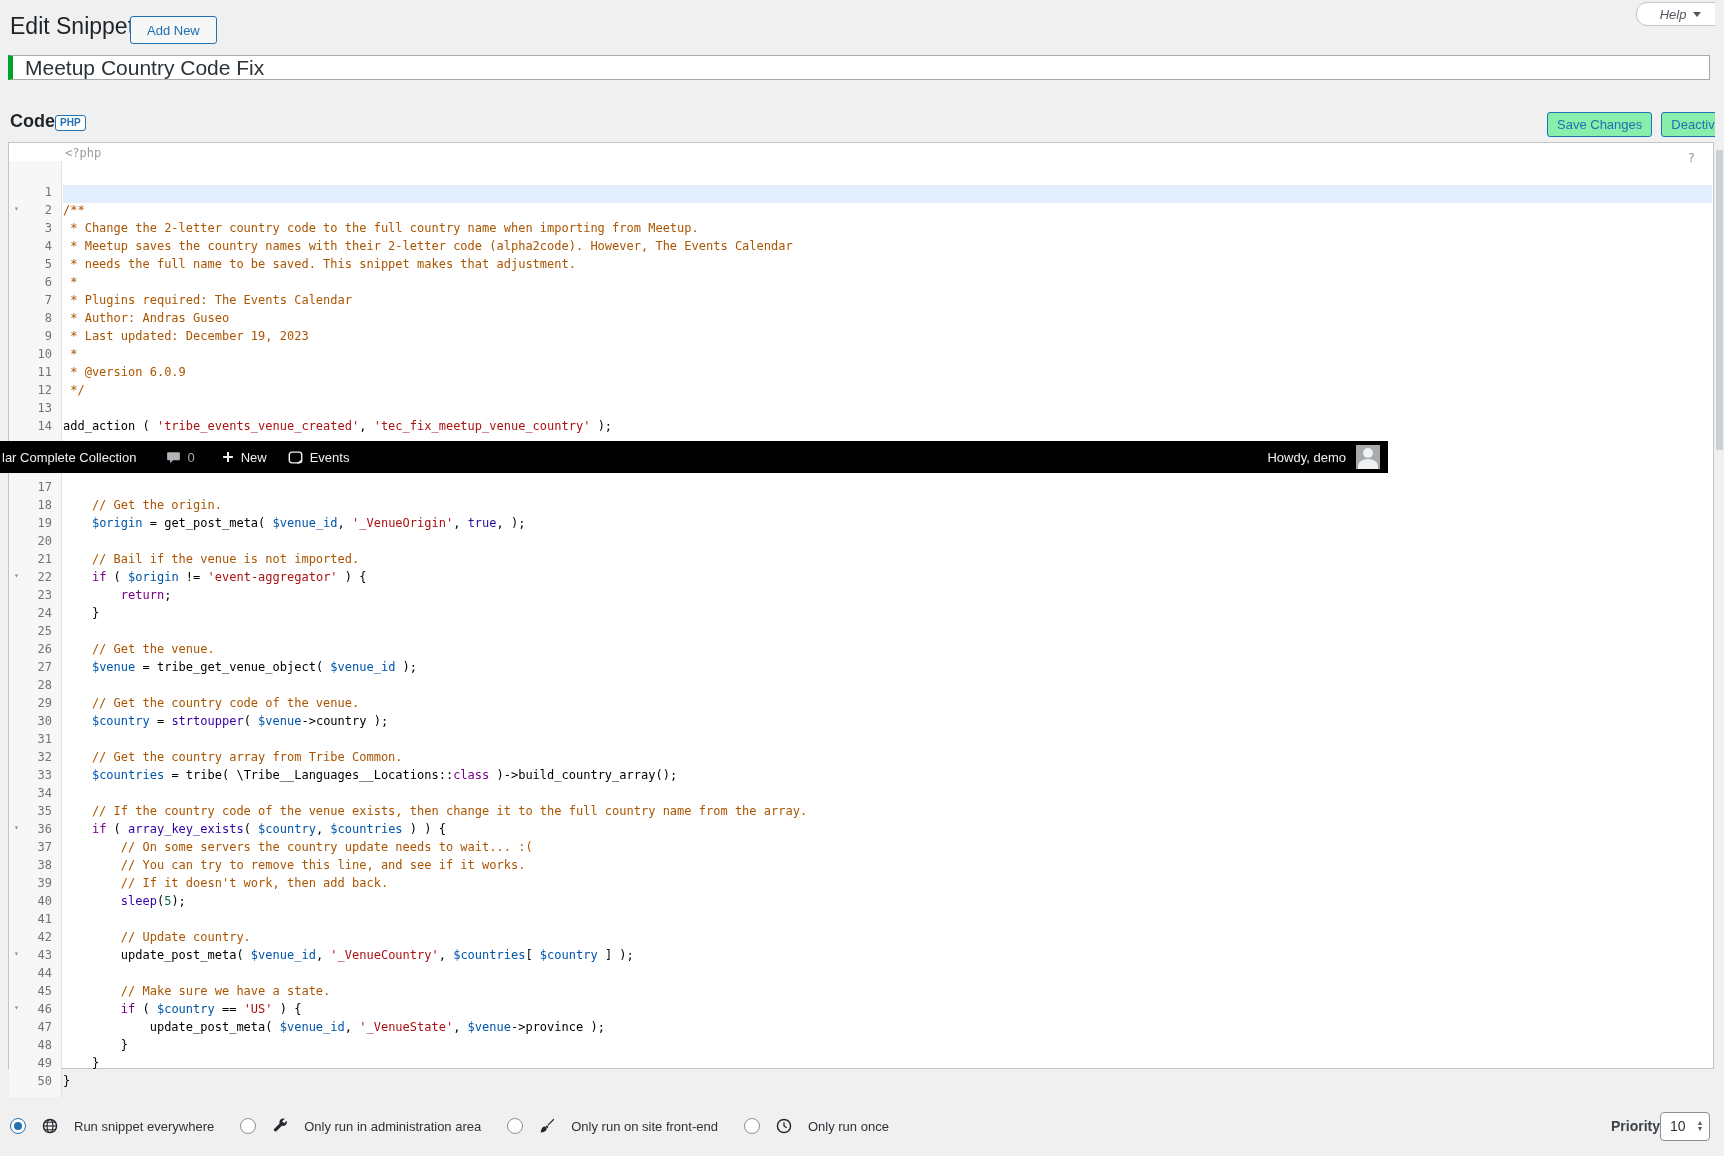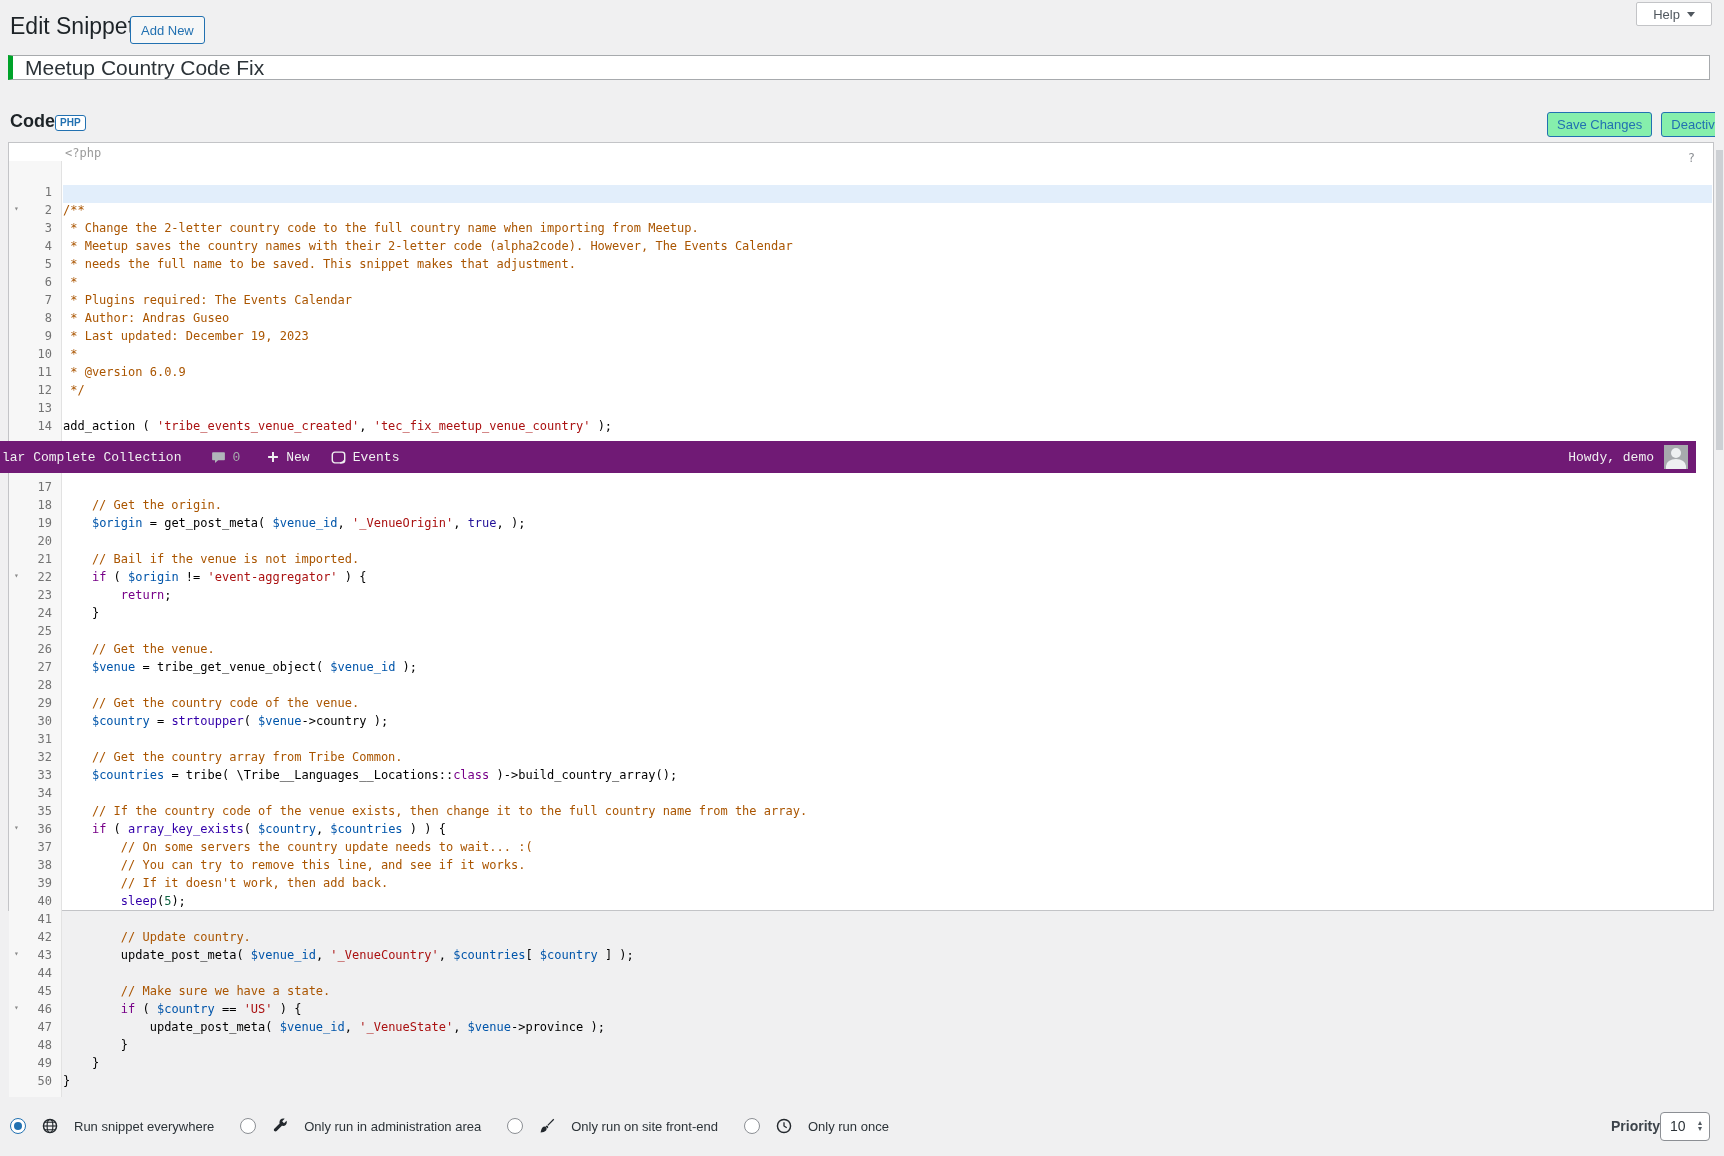--- a/index.html
+++ b/index.html
@@ -1,57 +1,57 @@
 <!DOCTYPE html>
 <html><head>
 <meta charset="utf-8">
 <style>
   * { margin:0; padding:0; box-sizing:border-box; }
   html,body { width:1724px; height:1156px; }
   body { font-family:"Liberation Sans", sans-serif; background:#f0f0f1; color:#1d2327; position:relative; overflow:hidden; }
 
   
-  .help-tab { position:absolute; top:2px; left:1636px; width:76px; height:24px; background:#fff;
-    border:1px solid #c3c4c7; border-radius:2px; display:flex; align-items:center; justify-content:center;
-    gap:7px; font-size:13px; color:#50575e; cursor:pointer; }
+  .help-tab { position:absolute; top:2px; left:1636px; width:89px; height:24px; background:#fff;
+    border:1px solid #c3c4c7; border-radius:11px; display:flex; align-items:center; justify-content:center;
+    gap:7px; font-size:13px; color:#50575e; cursor:pointer;font-style:italic; }
   .caret-down { width:0; height:0; border-left:4px solid transparent; border-right:4px solid transparent; border-top:5px solid #50575e; }
   .page-title { position:absolute; top:13px; left:10px; font-size:23px; font-weight:400; color:#1d2327; }
-  .add-new-btn { position:absolute; top:16px; left:130px; height:28px; padding:0 10px; display:flex; align-items:center;
+  .add-new-btn { position:absolute; top:16px; left:130px; height:28px; padding:0 16px; display:flex; align-items:center;
     background:#f6f7f7; border:1px solid #2271b1; border-radius:3px; color:#2271b1; font-size:13px; cursor:pointer; }
 
   .title-input { position:absolute; top:55px; left:8px; width:1702px; height:25px; background:#fff;
     border:1px solid #a7aaad; border-left:5px solid #00a32a; font-size:21px; color:#2c3338;
     padding:0 0 0 12px; font-family:"Liberation Sans",sans-serif; }
 
   .code-heading { position:absolute; top:111px; left:10px; font-size:18px; font-weight:700; color:#1d2327; }
   .lang-badge { position:absolute; top:115px; left:55px; font-size:10px; font-weight:700; color:#2271b1;
     border:1px solid #2271b1; border-radius:3px; padding:1px 4px 2px; background:#fff; }
   .btn-row { position:absolute; top:112px; left:1547px; width:164px; display:flex; gap:9px; }
   .wp-btn { height:25px; padding:0 9px; display:flex; align-items:center; background:#86efac;
     border:1px solid #2271b1; border-radius:3px; color:#2271b1; font-size:13px; cursor:pointer; white-space:nowrap; }
 
   
-  .editor { position:absolute; left:8px; top:142px; width:1706px; height:769px; background:#fff; border:1px solid #c3c4c7; }
+  .editor { position:absolute; left:8px; top:142px; width:1706px; height:927px; background:#fff; border:1px solid #c3c4c7; }
   .php-tag { position:absolute; left:56px; top:3px; font:12px "DejaVu Sans Mono",monospace; color:#9b9b9b; }
   .editor-help { position:absolute; right:18px; top:8px; font:12px "DejaVu Sans Mono",monospace; color:#8c8f94; cursor:pointer; }
   .gutter-strip { position:absolute; left:0; top:18px; width:53px; height:936px; background:#f7f7f7; border-right:1px solid #e2e2e2; }
   .code-section { position:absolute; left:0; right:1px; }
   #code-section-0 { top:42px; }
   #code-section-1 { top:337px; }
   .cm-row { display:flex; height:18px; line-height:18px; font:12px "DejaVu Sans Mono",monospace; white-space:pre; }
   .cm-gut { width:54px; flex:0 0 54px; text-align:right; padding-right:11px; color:#737373; position:relative; font-size:12px; }
   .fold { position:absolute; left:5px; top:1px; font-size:8px; color:#8a8a8a; cursor:pointer; }
   .cm-code { flex:1; color:#000; }
   .cm-row.active .cm-code { background:#e2eefb; }
   .tk-pln{color:#000}.tk-com{color:#aa5500}.tk-str{color:#aa1111}.tk-var{color:#0055aa}
   .tk-kw{color:#770088}.tk-atom{color:#221199}.tk-num{color:#116644}.tk-bi{color:#3300aa}
 
   
-  .admin-bar { position:absolute; left:0; top:441px; width:1696px; height:32px; background:#701a75; z-index:20;
-    display:flex; align-items:center; color:#f0f0f1; font-size:13px;font-family:Liberation Mono, monospace; }
+  .admin-bar { position:absolute; left:0; top:441px; width:1388px; height:32px; background:#000000; z-index:20;
+    display:flex; align-items:center; color:#f0f0f1; font-size:13px; }
   .ab-item { display:flex; align-items:center; gap:6px; cursor:pointer; height:32px; }
   .ab-site { margin-left:2px; margin-right:30px; }
   .ab-comments { margin-right:26px; color:#b0b5ba; }
   .ab-count { color:#a7aaad; }
   .ab-new { margin-right:20px; }
   .ab-spacer { flex:1; }
   .ab-howdy { margin-right:10px; cursor:pointer; }
   .avatar { width:24px; height:24px; background:#a7aaad; position:relative; overflow:hidden; margin-right:8px; cursor:pointer; }
   .avatar .head { position:absolute; left:7px; top:3px; width:10px; height:10px; border-radius:50%; background:#eef0f1; }
   .avatar .shoulders { position:absolute; left:2px; top:14px; width:20px; height:14px; border-radius:50% 50% 0 0; background:#eef0f1; }

